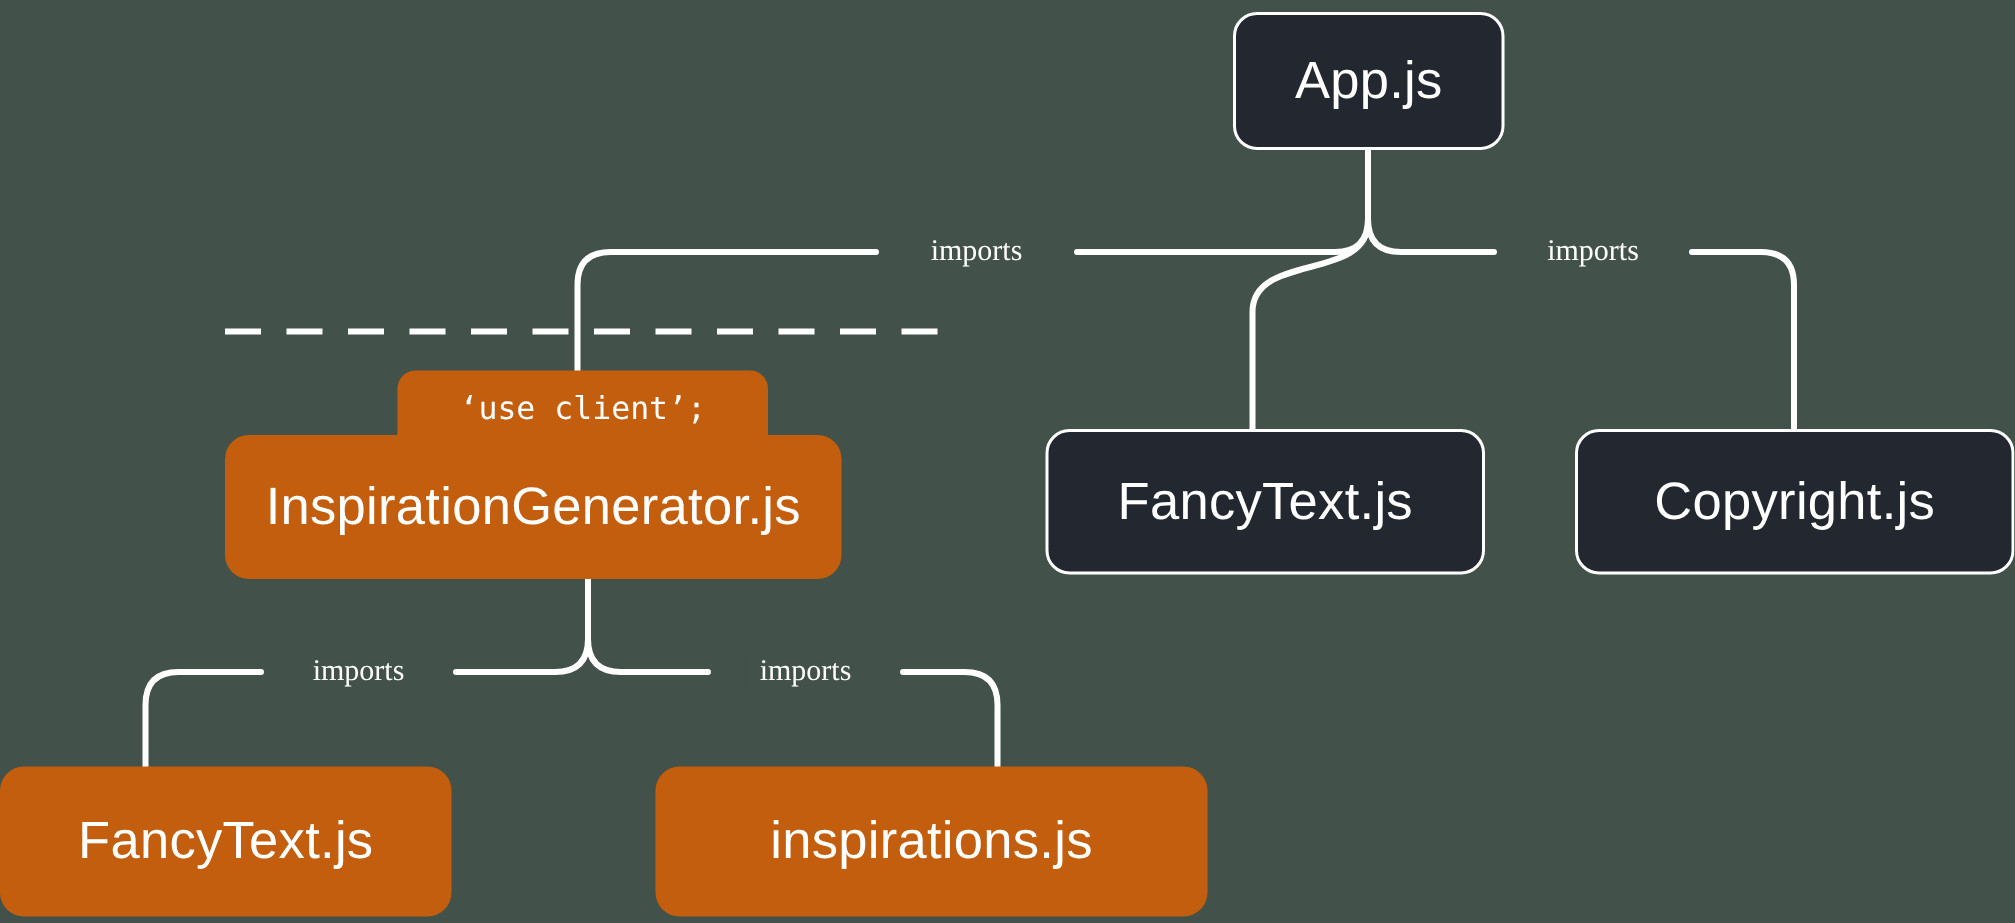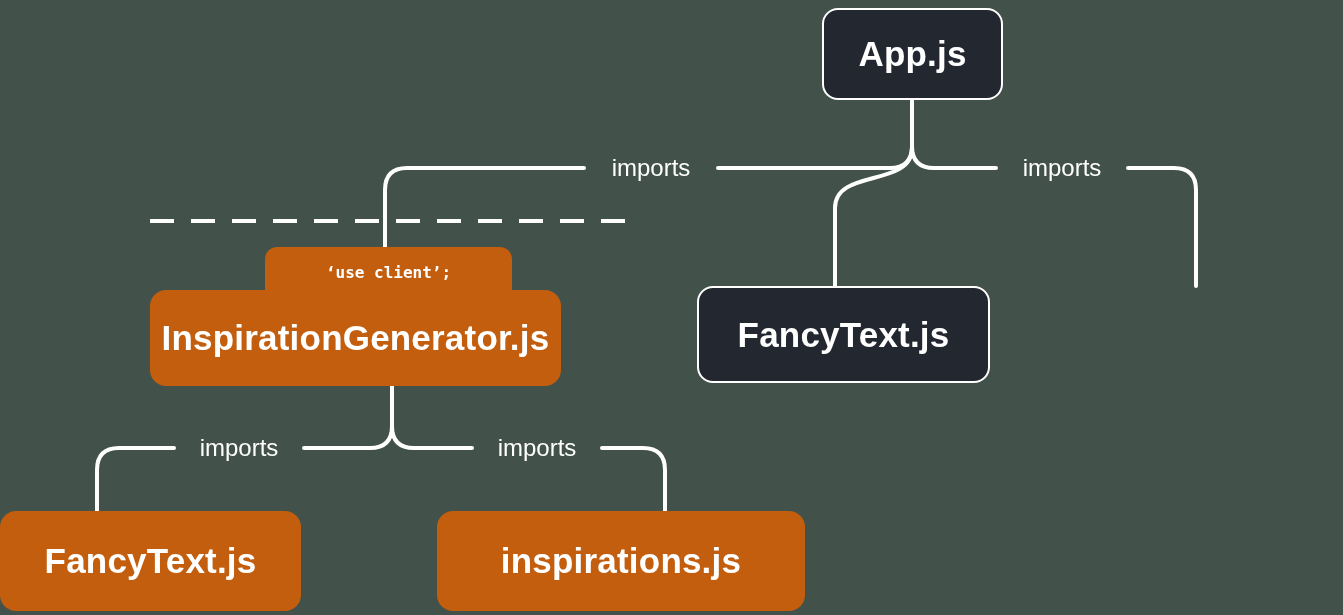--- a/index.html
+++ b/index.html
@@ -10,30 +10,30 @@
     --text:#FFFFFF;
   }
   *{box-sizing:border-box;margin:0;padding:0;}
   html,body{width:1343px;height:615px;background:var(--bg);overflow:hidden;
     font-family:"Liberation Sans",sans-serif;}
   .canvas{position:relative;width:1343px;height:615px;background:var(--bg);}
   .wires{position:absolute;left:0;top:0;width:1343px;height:615px;}
   .wire{fill:none;stroke:var(--line);stroke-width:4;stroke-linecap:round;}
   .dashed{stroke:var(--line);stroke-width:4;stroke-dasharray:24 17;stroke-linecap:butt;}
   .node{position:absolute;display:flex;align-items:center;justify-content:center;
-    border-radius:16px;color:var(--text);font-size:35px;font-weight:700;
+    border-radius:16px;color:var(--text);font-size:35px;font-weight:400;
     letter-spacing:.2px;white-space:nowrap;}
   .node.server{background:var(--server);border:2px solid var(--line);}
   .node.client{background:var(--client);border:none;}
   .directive-tab{position:absolute;display:flex;align-items:center;justify-content:center;
     background:var(--client);border-radius:12px 12px 0 0;color:var(--text);
-    font-family:"DejaVu Sans Mono",monospace;font-size:16px;font-weight:700;
+    font-family:"DejaVu Sans Mono",monospace;font-size:21px;font-weight:400;
     white-space:nowrap;}
   .edge-label{position:absolute;transform:translate(-50%,-50%);background:var(--bg);
-    padding:2px 10px;color:var(--text);font-size:24px;font-weight:500;white-space:nowrap;}
+    padding:2px 10px;color:var(--text);font-size:20px;font-weight:500;white-space:nowrap;font-family:Liberation Serif, serif;}
 </style>
 </head>
 <body>
 
 <div class="canvas">
 
   <svg class="wires" viewBox="0 0 1343 615" xmlns="http://www.w3.org/2000/svg">
 
     <path class="wire" d="M 912 100 L 912 146 Q 912 168 890 168 L 718 168 M 584 168 L 407 168 Q 385 168 385 190 L 385 250"></path>
 
@@ -62,20 +62,23 @@
   </div>
 
   <div class="node client" style="left:150px;top:290px;width:411px;height:96px">
     <span>InspirationGenerator.js</span>
   </div>
 
   <div class="node server" style="left:697px;top:286px;width:293px;height:97px">
     <span>FancyText.js</span>
   </div>
 
+  <div class="node server" style="left:1050px;top:286px;width:293px;height:97px">
+    <span>Copyright.js</span>
+  </div>
 
   <div class="node client" style="left:0px;top:511px;width:301px;height:100px">
     <span>FancyText.js</span>
   </div>
 
   <div class="node client" style="left:437px;top:511px;width:368px;height:100px">
     <span>inspirations.js</span>
   </div>
 
 </div>

